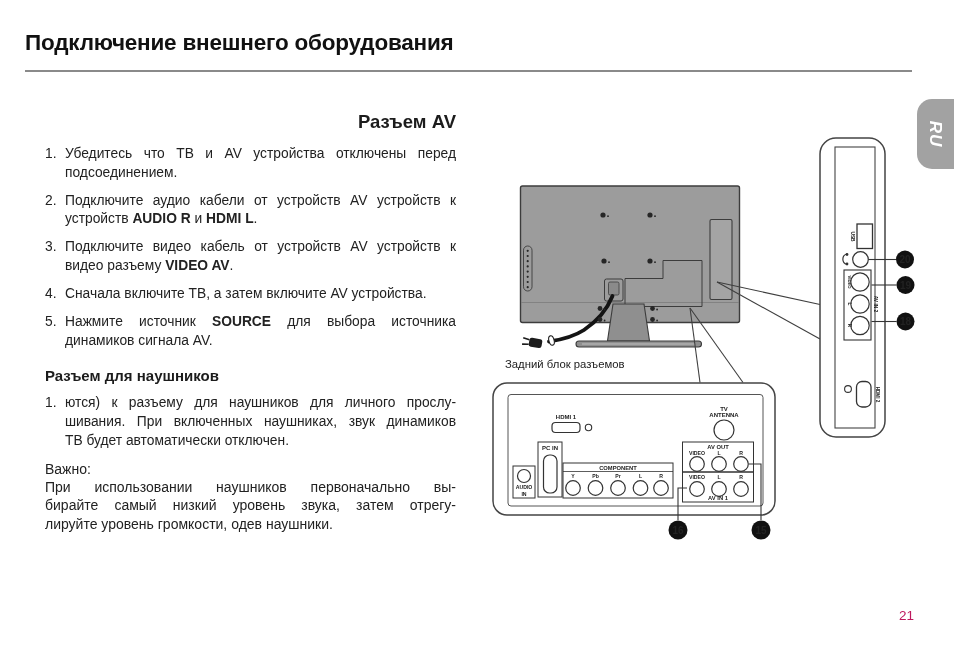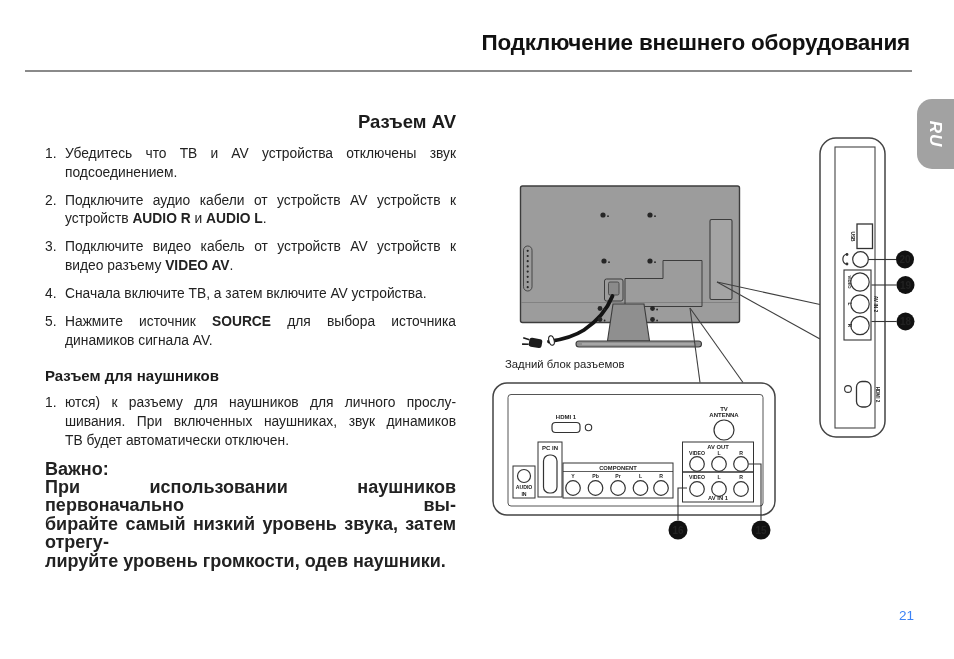--- a/index.html
+++ b/index.html
@@ -1,33 +1,33 @@
 <!DOCTYPE html>
 <html><head>
 <meta charset="utf-8">
 <style>
   html,body{margin:0;padding:0;background:#ffffff;}
   .page{position:relative;width:954px;height:659px;background:#fff;overflow:hidden;
         font-family:"Liberation Sans",sans-serif;color:#222;}
-  .title{position:absolute;top:30px;left:25px;right:44px;margin:0;text-align:right;
+  .title{position:absolute;top:30px;left:25px;right:44px;margin:0;
          font-size:22.5px;font-weight:bold;color:#111;letter-spacing:-0.2px;}
   .rule{position:absolute;top:70px;left:25px;right:42px;height:2px;background:#8a8a8a;}
   .ru-tab{position:absolute;right:0;top:99px;width:37px;height:70px;background:#a2a2a2;
           border-radius:15px 0 0 15px;display:flex;align-items:center;justify-content:center;}
   .ru-tab span{display:block;transform:rotate(90deg);color:#fff;font-weight:bold;
           font-style:italic;font-size:17px;letter-spacing:1px;}
   .col{position:absolute;left:45px;top:111px;width:411px;}
   .h-av{font-size:18.5px;font-weight:bold;margin:0 0 12px 0;color:#1c1c1c;text-align:right;}
   .item{display:flex;margin-bottom:9.5px;font-size:13.8px;line-height:18.6px;}
   .item .num{width:20px;flex:none;}
   .item .bdy{flex:1;}
   .ln.j{text-align:justify;text-align-last:justify;}
   .h-hp{font-size:15px;font-weight:bold;margin:17px 0 10px 0;color:#1c1c1c;}
-  .imp{margin-top:6px;font-size:18px;font-weight:bold;line-height:18.4px;}
-  .pagenum{position:absolute;top:608px;right:40px;font-size:13.5px;color:#3b82f6;}
+  .imp{margin-top:6px;font-size:14px;font-weight:normal;line-height:18.4px;}
+  .pagenum{position:absolute;top:608px;right:40px;font-size:13.5px;color:#be185d;}
   svg text{font-family:"Liberation Sans",sans-serif;fill:#222;}
   .diagram-svg{position:absolute;left:485px;top:92px;}
 </style>
 </head>
 <body>
 
 <div class="page">
 
   <h1 class="title">Подключение внешнего оборудования</h1>
   <div class="rule"></div>
@@ -36,30 +36,30 @@
     <span>RU</span>
   </div>
 
   <div class="col">
 
     <h2 class="h-av">Разъем AV</h2>
 
     <div class="item">
       <span class="num">1.</span>
       <div class="bdy">
-        <div class="ln j">Убедитесь что ТВ и AV устройства отключены звук</div>
+        <div class="ln j">Убедитесь что ТВ и AV устройства отключены перед</div>
         <div class="ln">подсоединением.</div>
       </div>
     </div>
 
     <div class="item">
       <span class="num">2.</span>
       <div class="bdy">
         <div class="ln j">Подключите аудио кабели от устройств AV устройств к</div>
-        <div class="ln"><span>устройств </span><b>AUDIO R</b><span> и </span><b>AUDIO L</b><span>.</span></div>
+        <div class="ln"><span>устройств </span><b>AUDIO R</b><span> и </span><b>HDMI L</b><span>.</span></div>
       </div>
     </div>
 
     <div class="item">
       <span class="num">3.</span>
       <div class="bdy">
         <div class="ln j">Подключите видео кабель от устройств AV устройств к</div>
         <div class="ln"><span>видео разъему </span><b>VIDEO AV</b><span>.</span></div>
       </div>
     </div>

